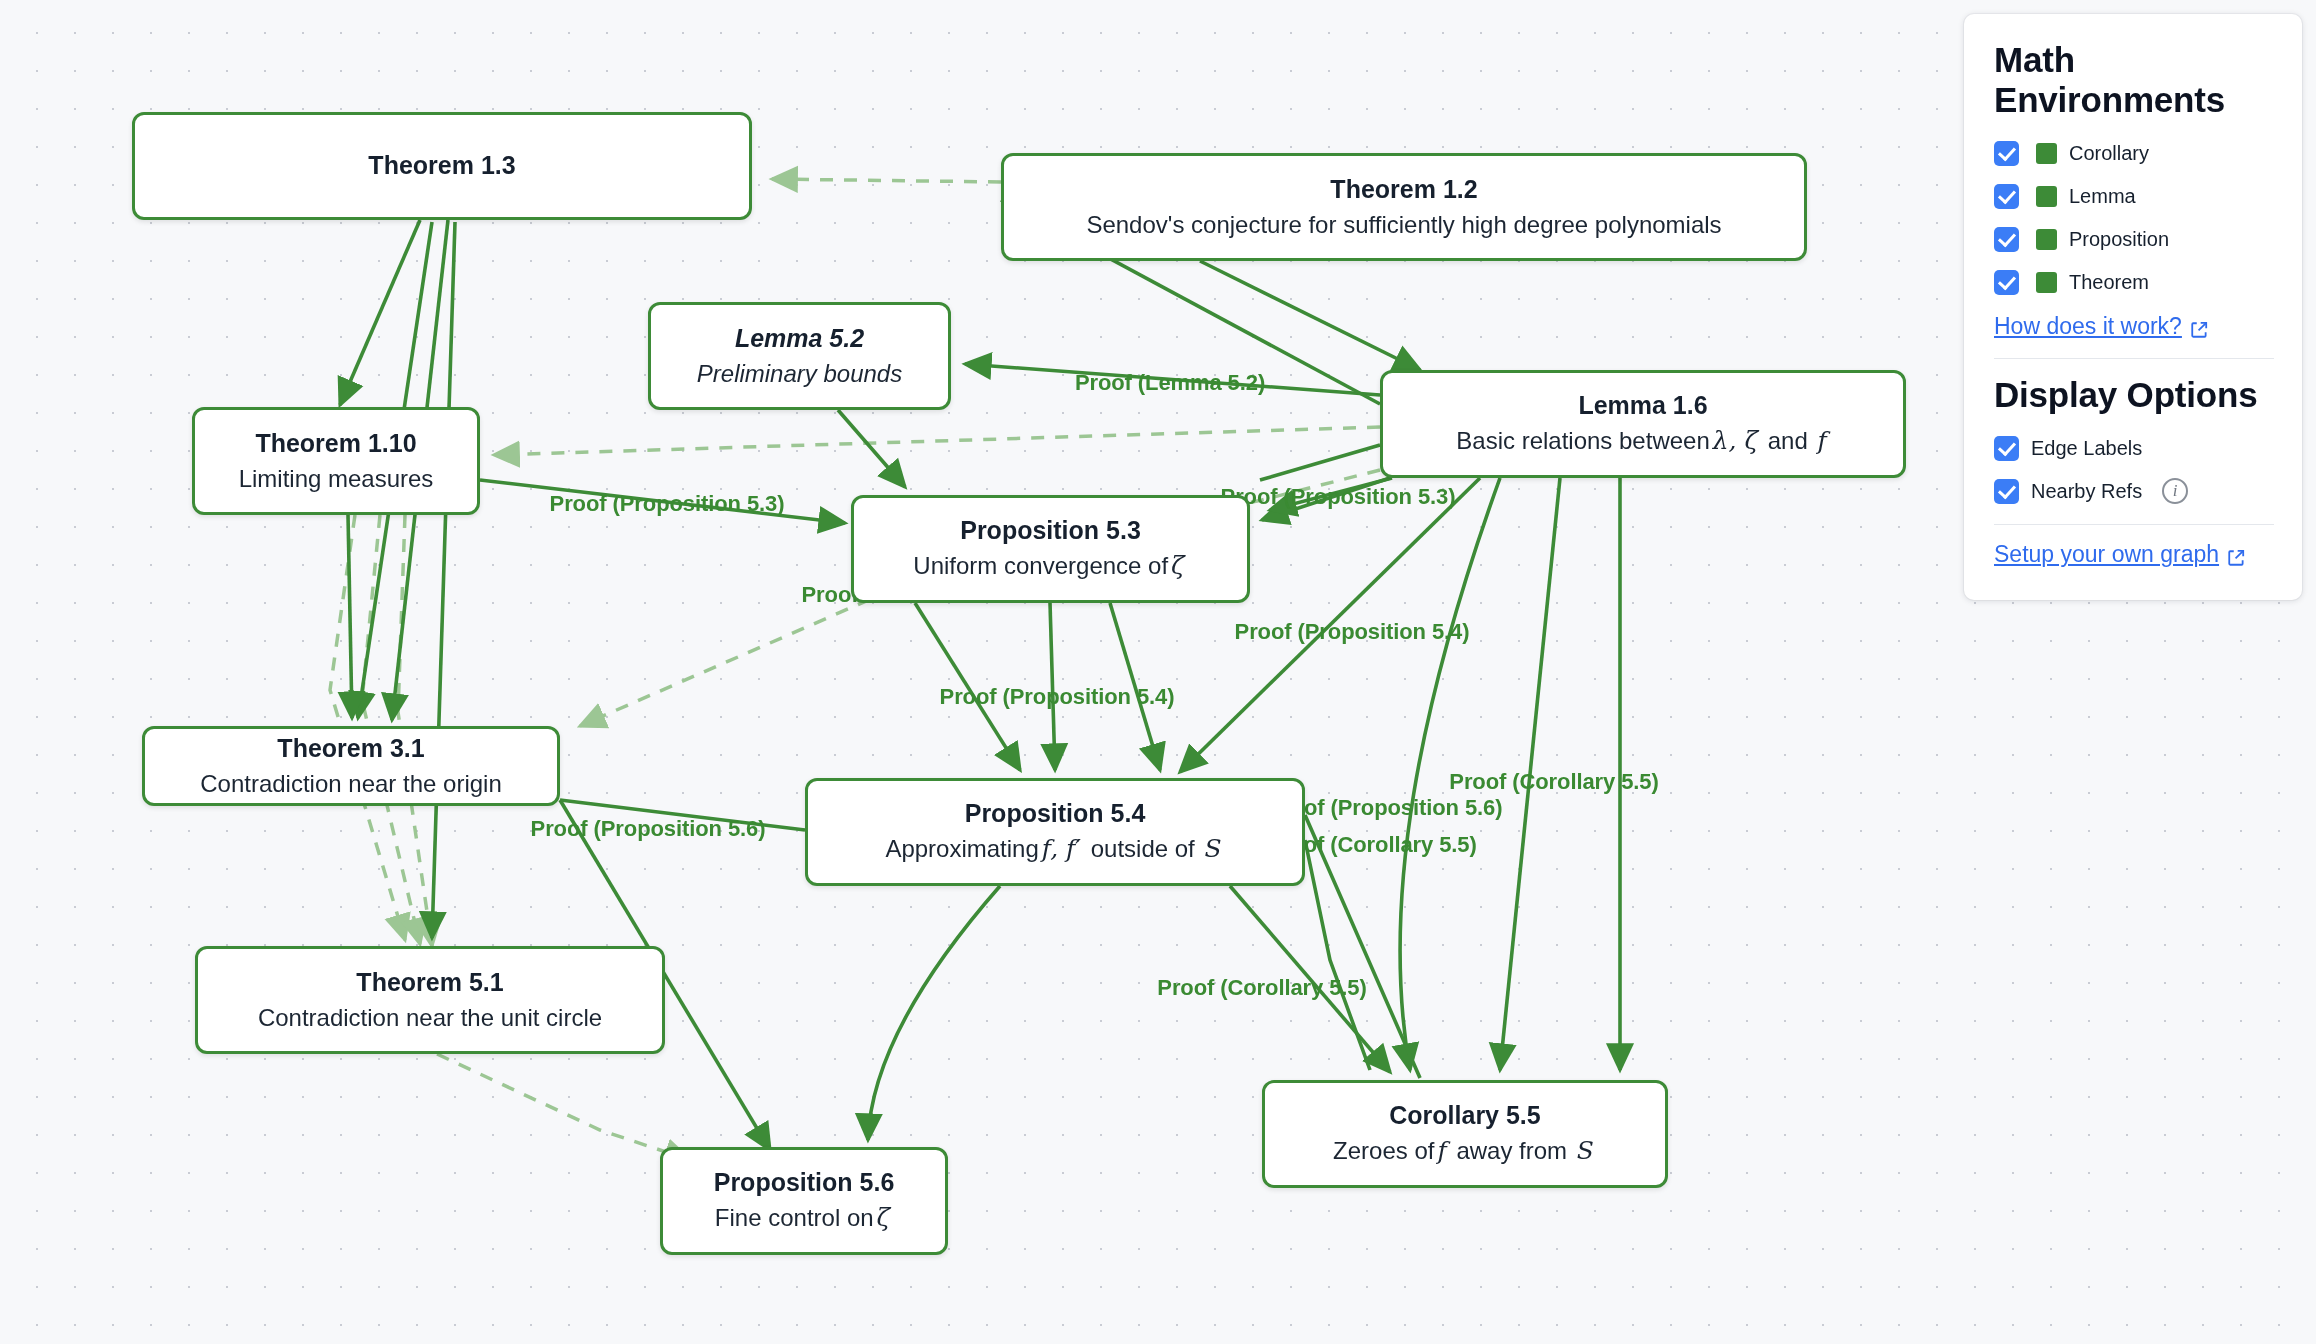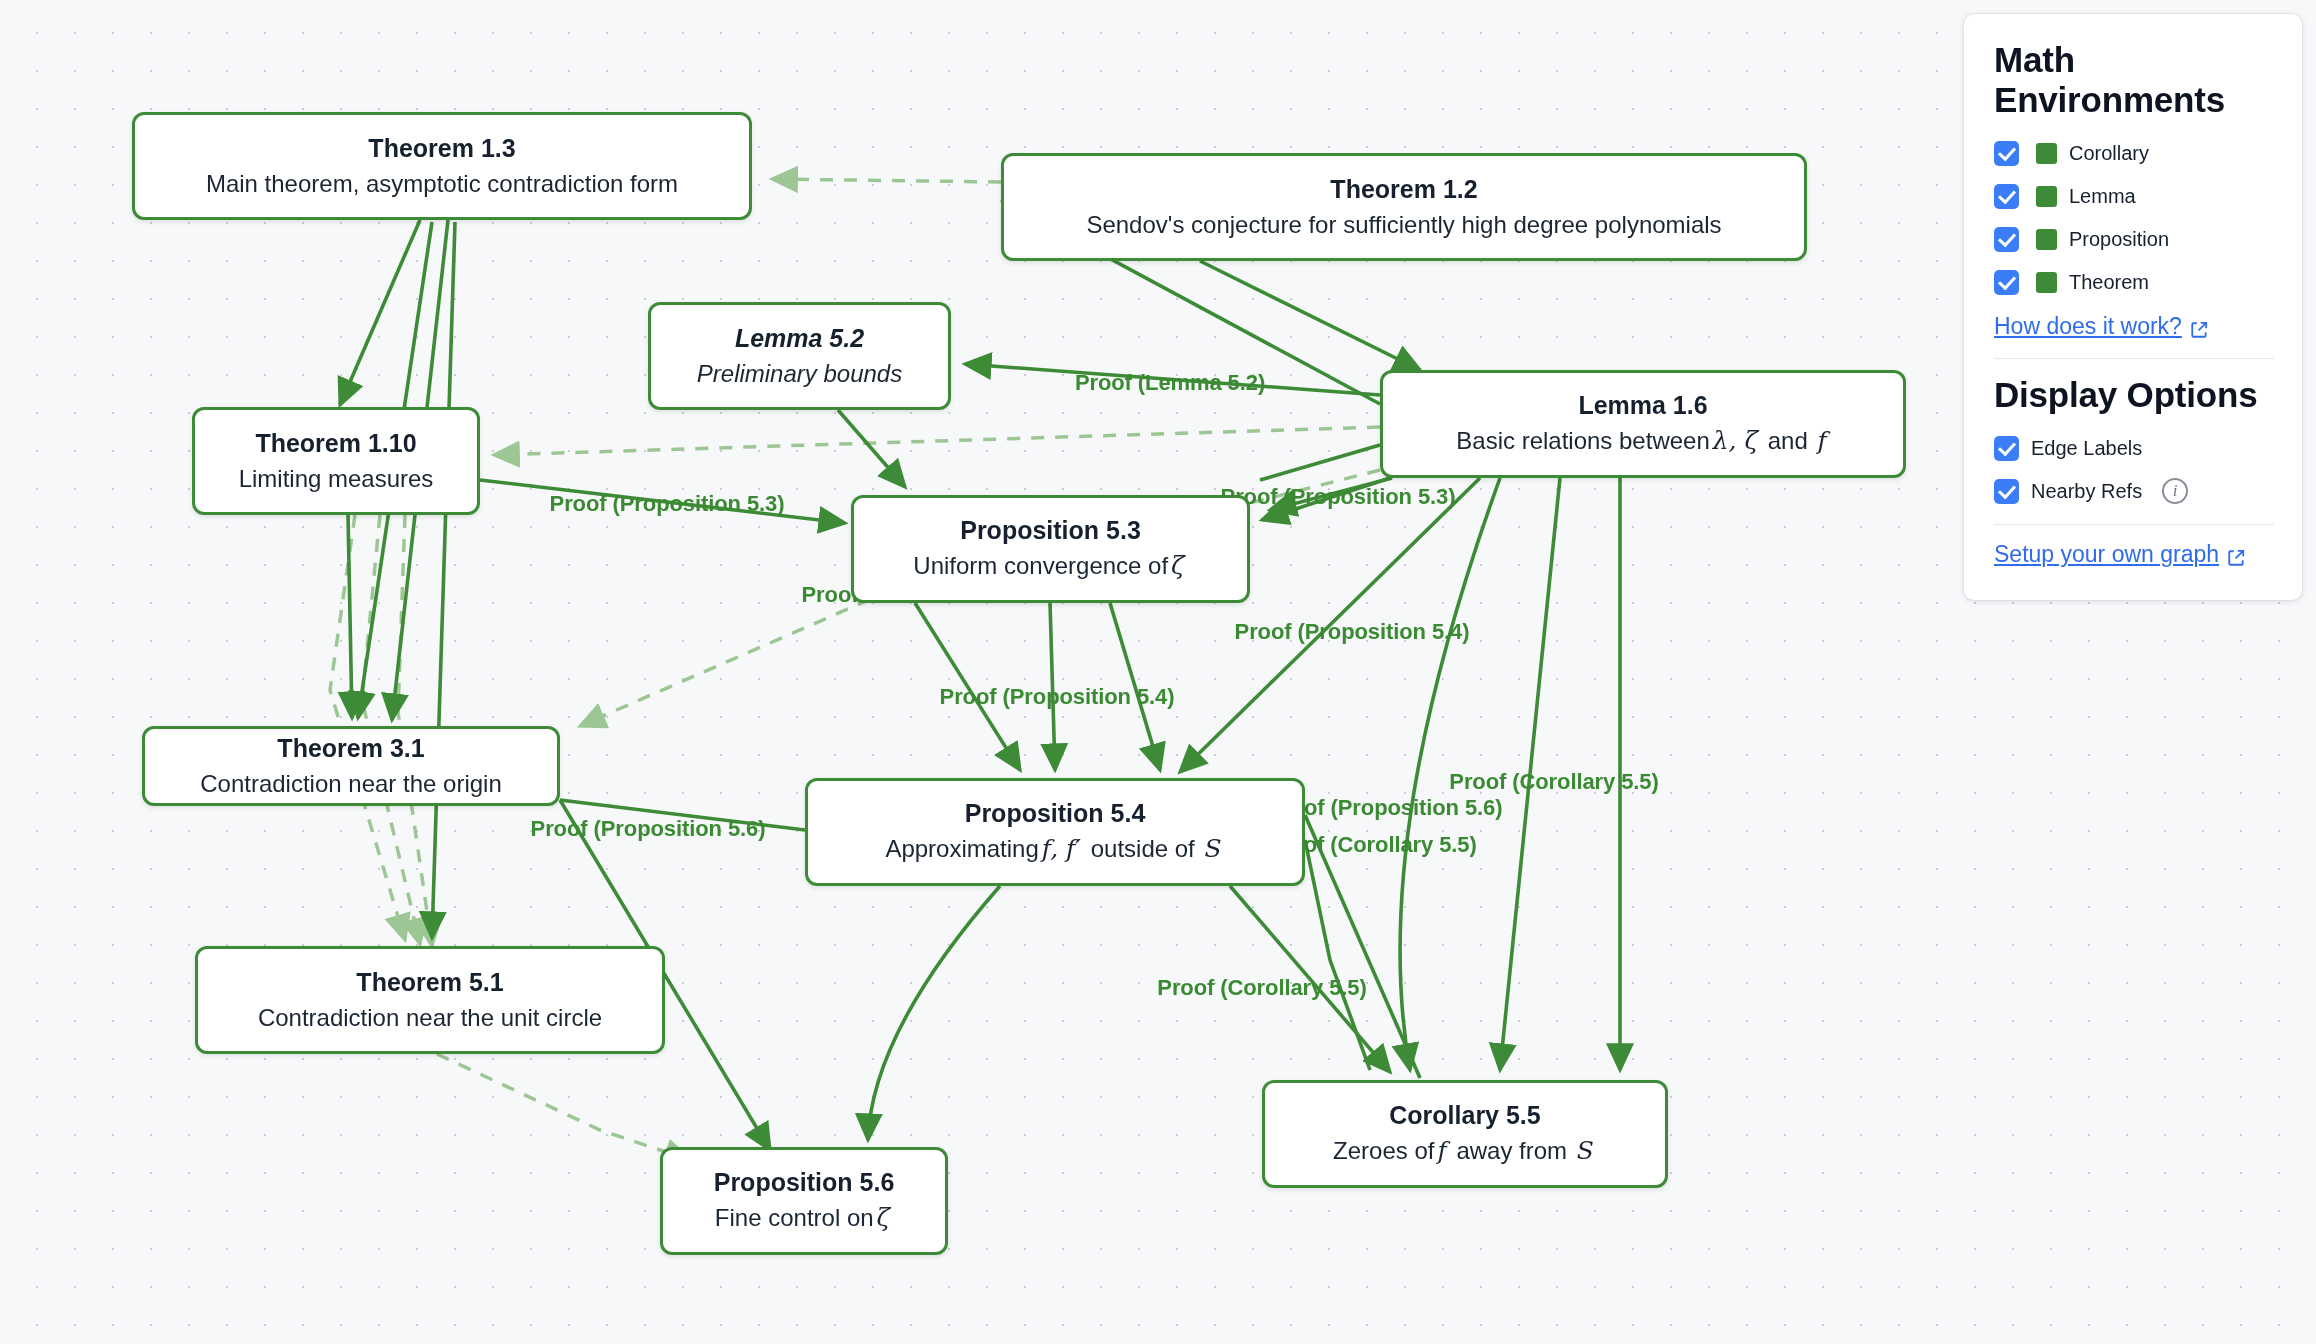--- a/index.html
+++ b/index.html
@@ -251,21 +251,20 @@
         <div class="edge-label" style="left: 1554px; top: 782px;">Proof (Corollary 5.5)</div>
         <div class="edge-label" style="left: 1262px; top: 988px;">Proof (Corollary 5.5)</div>
         <div class="edge-label" style="left: 648px; top: 829px;">Proof (Proposition 5.6)</div>
         <div class="edge-label" style="left: 1385px; top: 808px;">Proof (Proposition 5.6)</div>
         <div class="edge-label" style="left: 1372px; top: 845px;">Proof (Corollary 5.5)</div>
         <div class="edge-label" style="left: 830px; top: 595px;">Proof</div>
       </div>
     <div id="nodes">
         <div class="node" style="left: 132px; top: 112px; width: 620px; height: 108px;">
           <div class="node-title">Theorem 1.3</div>
-          <div class="node-sub"><span>Main theorem, asymptotic contradiction form</span></div>
         </div>
         <div class="node" style="left: 1001px; top: 153px; width: 806px; height: 108px;">
           <div class="node-title">Theorem 1.2</div>
           <div class="node-sub"><span>Sendov's conjecture for sufficiently high degree polynomials</span></div>
         </div>
         <div class="node" style="left: 648px; top: 302px; width: 303px; height: 108px; font-style: italic;">
           <div class="node-title">Lemma 5.2</div>
           <div class="node-sub"><span>Preliminary bounds</span></div>
         </div>
         <div class="node" style="left: 1380px; top: 370px; width: 526px; height: 108px;">

